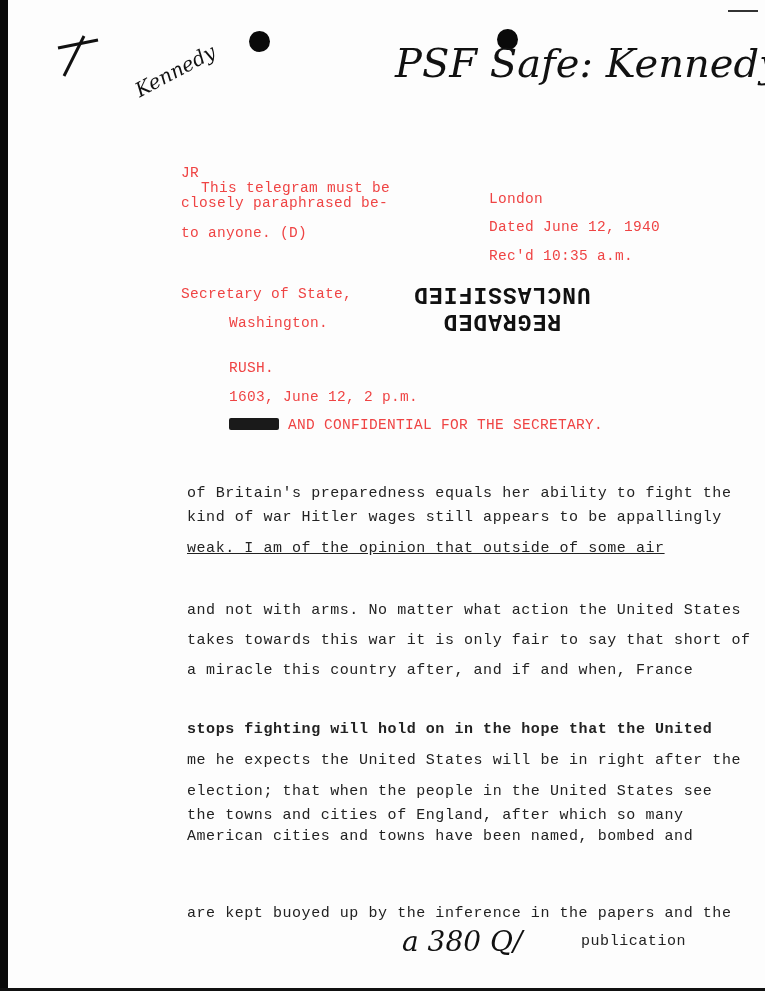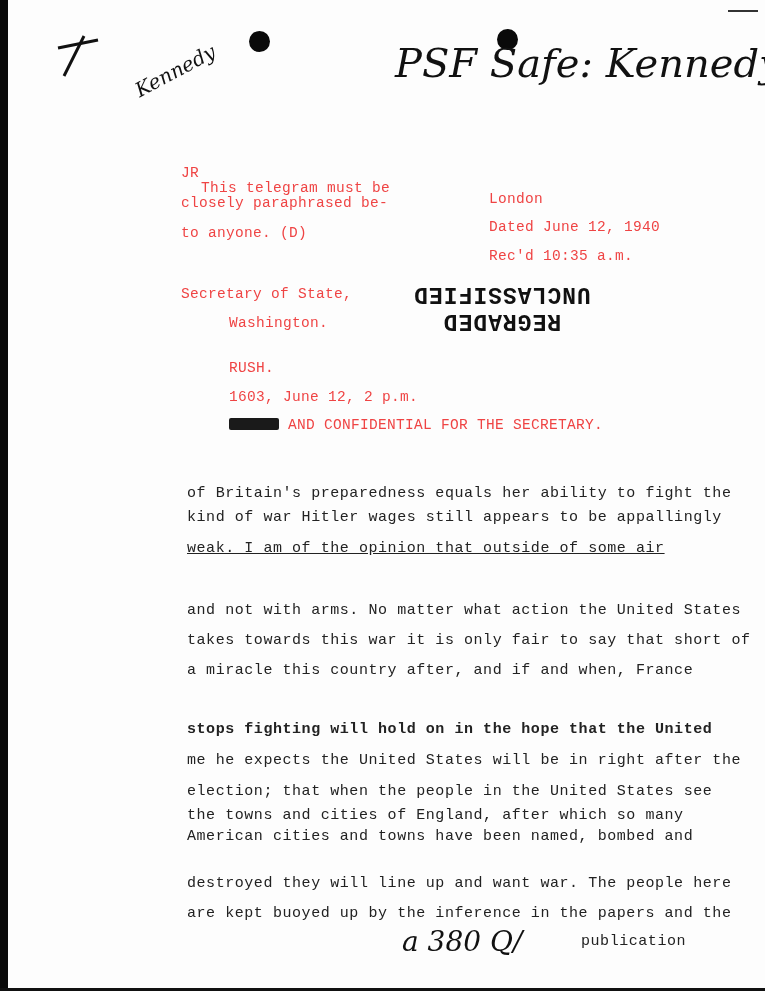--- a/index.html
+++ b/index.html
@@ -74,18 +74,17 @@
   <div class="body-line" style="top:509px;">kind of war Hitler wages still appears to be appallingly</div>
   <div class="body-line" style="top:540px;text-decoration:underline;">weak.  I am of the opinion that outside of some air</div>
   <div class="body-line" style="top:602px;">and not with arms.  No matter what action the United States</div>
   <div class="body-line" style="top:632px;">takes towards this war it is only fair to say that short of</div>
   <div class="body-line" style="top:662px;">a miracle this country after, and if and when, France</div>
   <div class="body-line" style="top:721px;font-weight:bold;">stops fighting will hold on in the hope that the United</div>
   <div class="body-line" style="top:752px;">me he expects the United States will be in right after the</div>
   <div class="body-line" style="top:783px;">election; that when the people in the United States see</div>
   <div class="body-line" style="top:807px;">the towns and cities of England, after which so many</div>
   <div class="body-line" style="top:812px;margin-top:16px;">American cities and towns have been named, bombed and</div>
-  <div class="body-line" style="top:875px;">destroyed they will line up and want war.  The people here</div>
   <div class="body-line" style="top:905px;">are kept buoyed up by the inference in the papers and the</div>
 
   <div class="hand" style="left:402px; top:925px; font-size:28px;">a 380 Q/</div>
   <div class="body-line" style="left:581px; top:933px;">publication</div>
 </div>
 
 </body></html>

